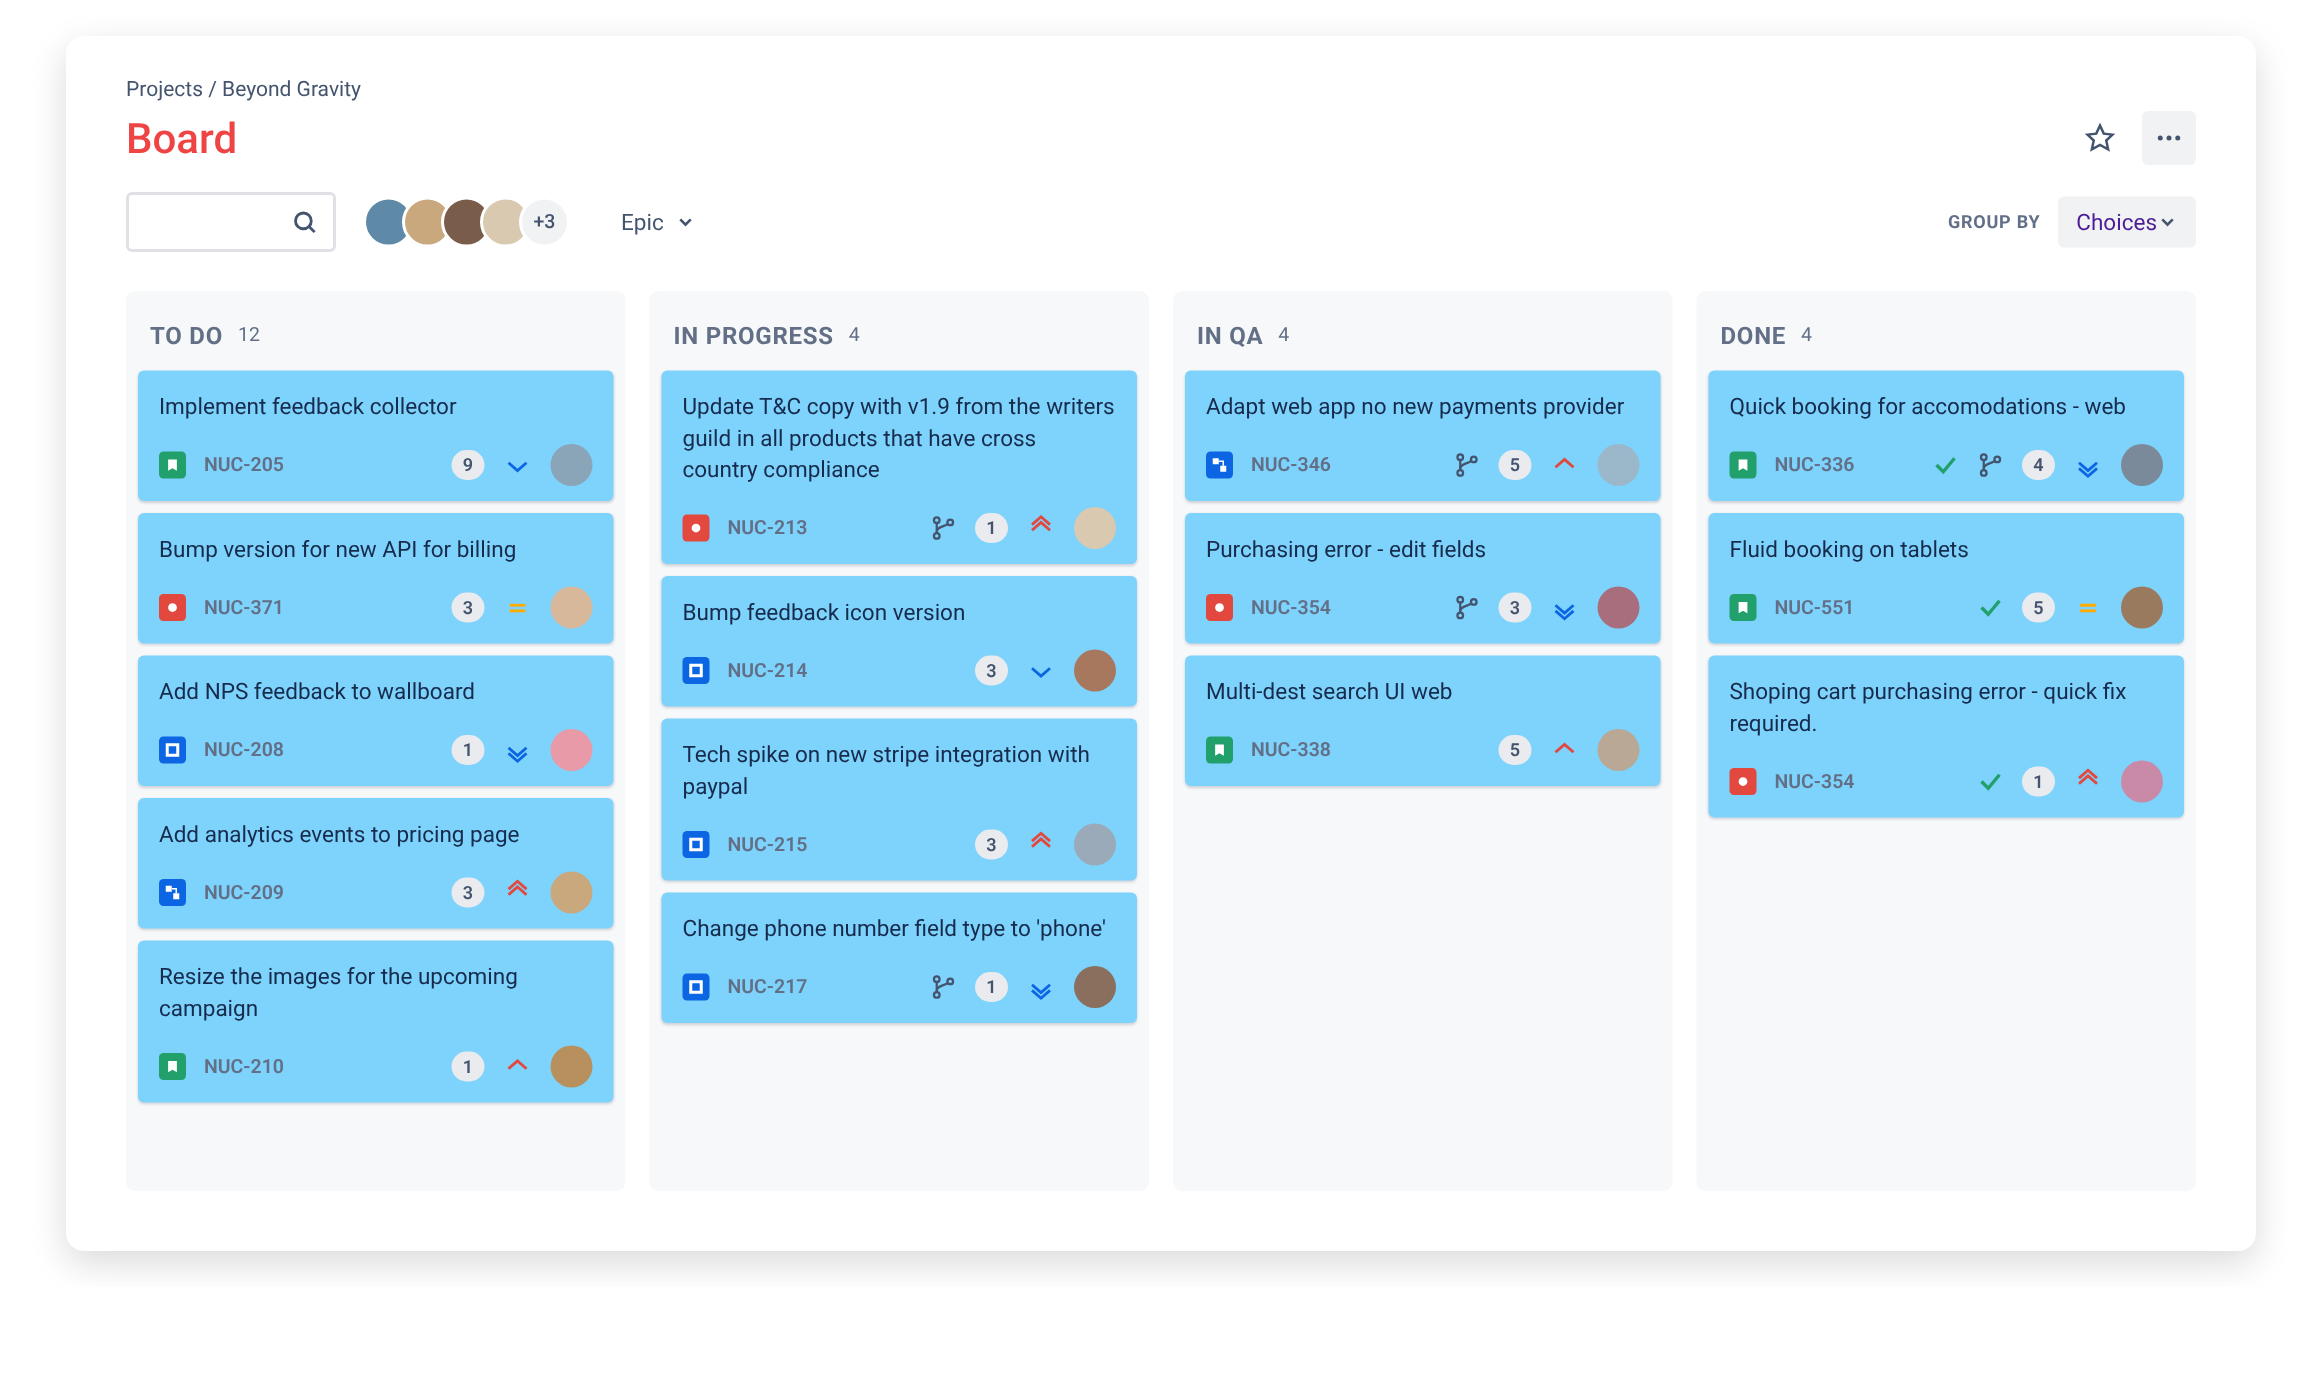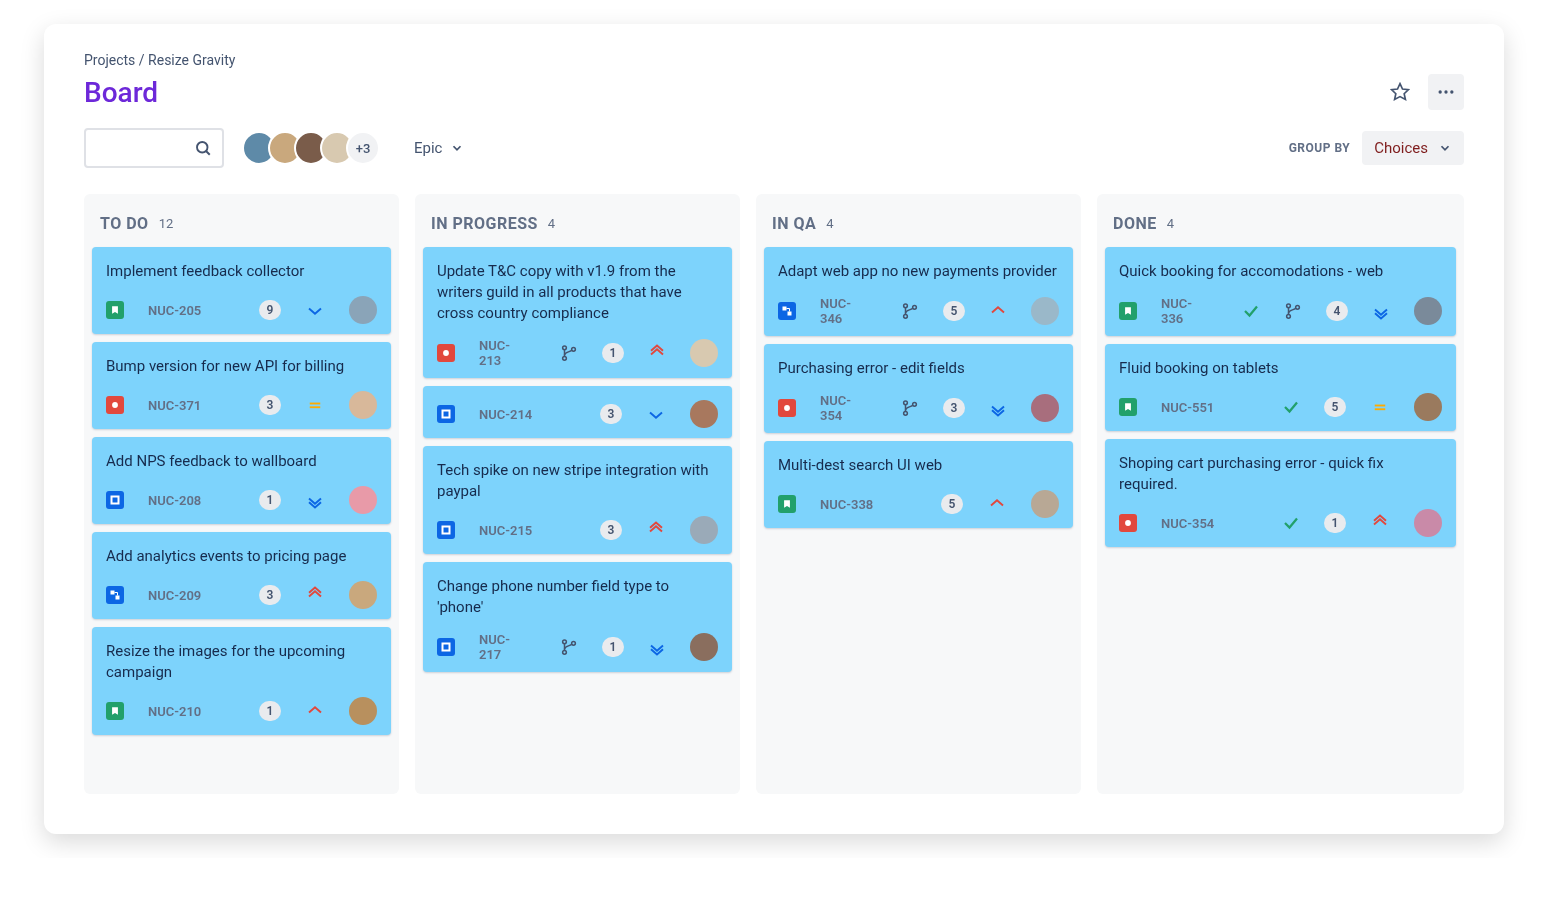--- a/index.html
+++ b/index.html
@@ -25,21 +25,21 @@
   .breadcrumb a { color: #44546F; text-decoration: none; }
   .header-row {
     display: flex;
     align-items: center;
     justify-content: space-between;
     margin-bottom: 18px;
   }
   .page-title {
     font-size: 28px;
     font-weight: 500;
-    color: #6d28d9;
+    color: #ef4444;
   }
   .header-actions { display: flex; gap: 10px; }
   .icon-btn {
     width: 36px; height: 36px;
     display: flex; align-items: center; justify-content: center;
     border-radius: 4px;
     cursor: pointer;
   }
   .icon-btn.filled { background: #F1F2F4; }
   .toolbar {
@@ -104,23 +104,22 @@
     font-weight: 700;
     letter-spacing: 0.5px;
     color: #626F86;
   }
   .group-by-select {
     background: #F1F2F4;
     border-radius: 4px;
     padding: 8px 12px;
     display: flex;
     align-items: center;
-    gap: 10px;
     cursor: pointer;
-    color: #7f1d1d;
+    color: #4c1d95;
     font-size: 15px;
   }
   .columns {
     display: flex;
     gap: 16px;
   }
   .column {
     flex: 1;
     background: #F7F8F9;
     border-radius: 6px;
@@ -153,21 +152,21 @@
   }
   .card-title {
     font-size: 15px;
     color: #172B4D;
     margin-bottom: 14px;
     line-height: 1.4;
   }
   .card-footer {
     display: flex;
     align-items: center;
-    gap: 24px;
+    gap: 12px;
   }
   .issue-type {
     width: 18px; height: 18px;
     border-radius: 3px;
     display: flex;
     align-items: center;
     justify-content: center;
     flex-shrink: 0;
   }
   .issue-type.story { background: #22A06B; }
@@ -217,21 +216,21 @@
   }
   svg { display: block; }
 </style>
 </head>
 <body>
 
 <div class="app">
   <div class="breadcrumb">
     <a href="#">Projects</a>
     <span> / </span>
-    <a href="#">Resize Gravity</a>
+    <a href="#">Beyond Gravity</a>
   </div>
 
   <div class="header-row">
     <h1 class="page-title">Board</h1>
     <div class="header-actions">
       <div class="icon-btn">
         <svg width="20" height="20" viewBox="0 0 24 24" fill="none" stroke="#44546F" stroke-width="2">
             <polygon points="12 2 15 8.5 22 9.3 17 14 18.5 21 12 17.5 5.5 21 7 14 2 9.3 9 8.5 12 2"></polygon>
           </svg>
       </div>
@@ -412,20 +411,21 @@
             <div class="priority">
               <svg width="18" height="18" viewBox="0 0 24 24">
                 <polyline points="4 14 12 7 20 14" fill="none" stroke="#E2483D" stroke-width="2.5"></polyline>
                 <polyline points="4 9 12 2 20 9" fill="none" stroke="#E2483D" stroke-width="2.5"></polyline>
               </svg>
             </div>
             <div class="assignee" style="background: rgb(216, 201, 176);"></div>
           </div>
         </div>
         <div class="card">
+          <div class="card-title">Bump feedback icon version</div>
           <div class="card-footer">
             <div class="issue-type task">
               <svg width="12" height="12" viewBox="0 0 24 24" fill="none" stroke="#fff" stroke-width="4">
                 <rect x="5" y="5" width="14" height="14"></rect>
               </svg>
             </div>
             <span class="issue-key">NUC-214</span>
             <div class="card-spacer"></div>
             <div class="points">3</div>
             <div class="priority">

